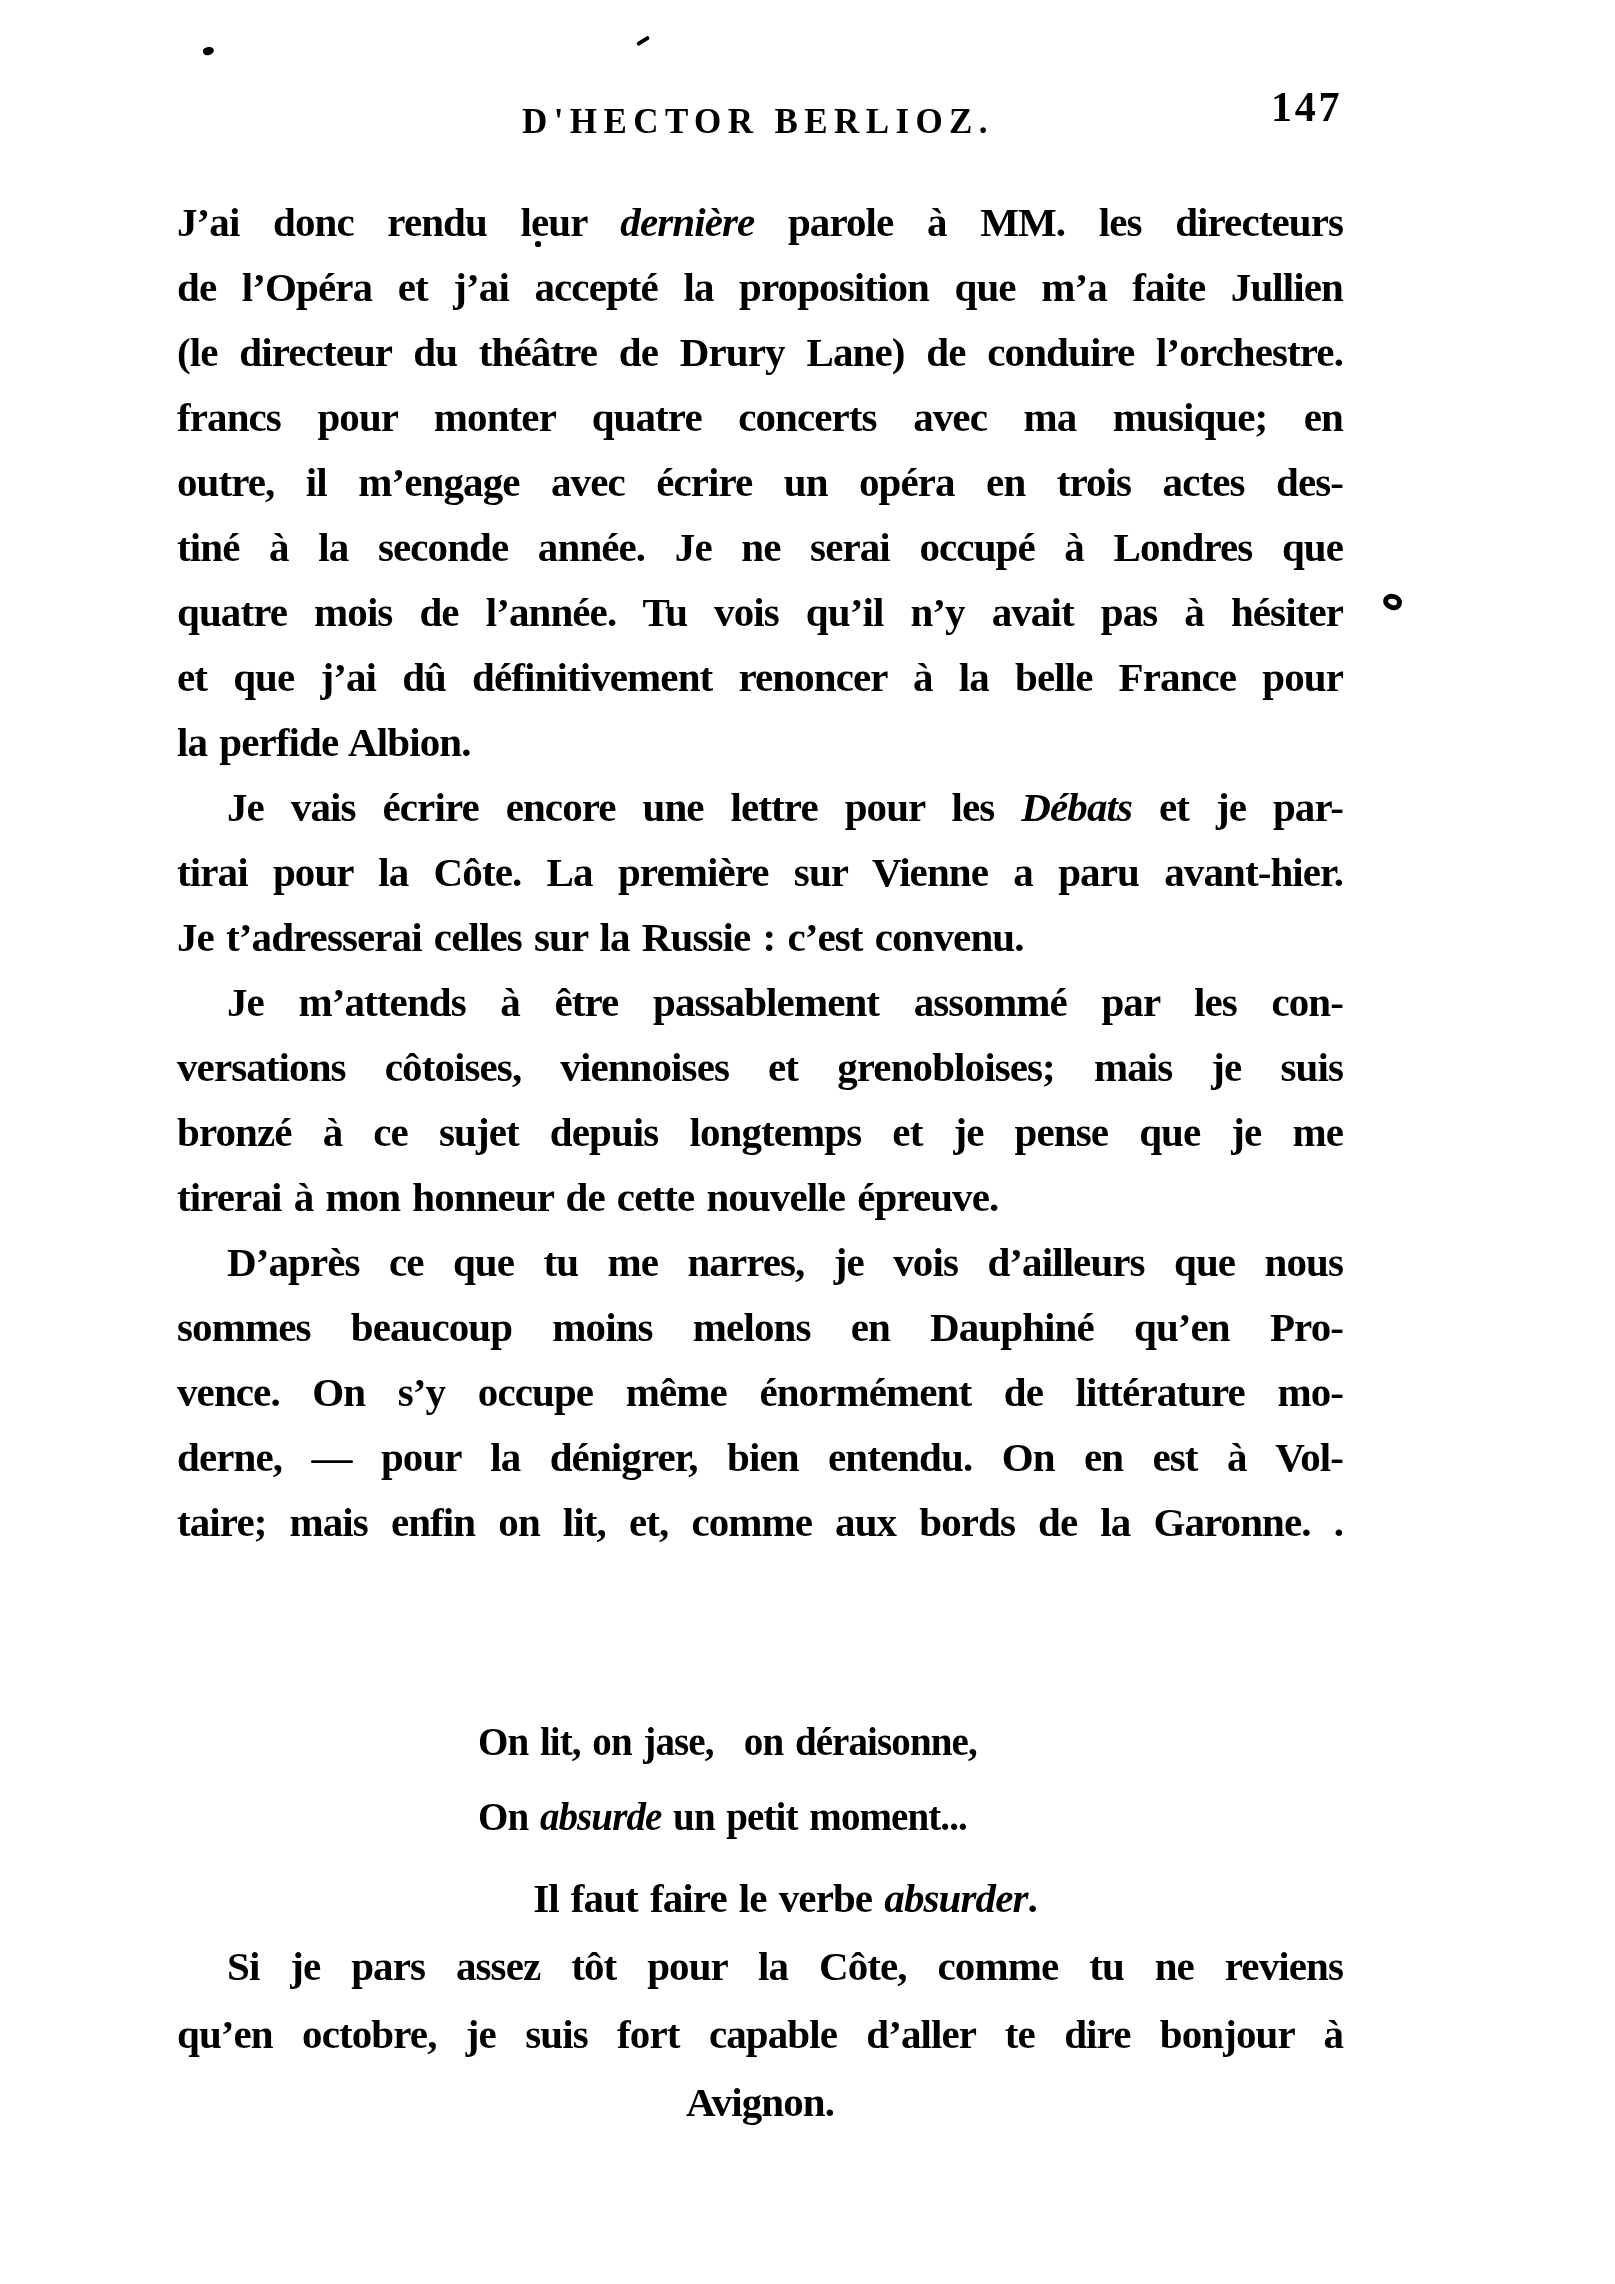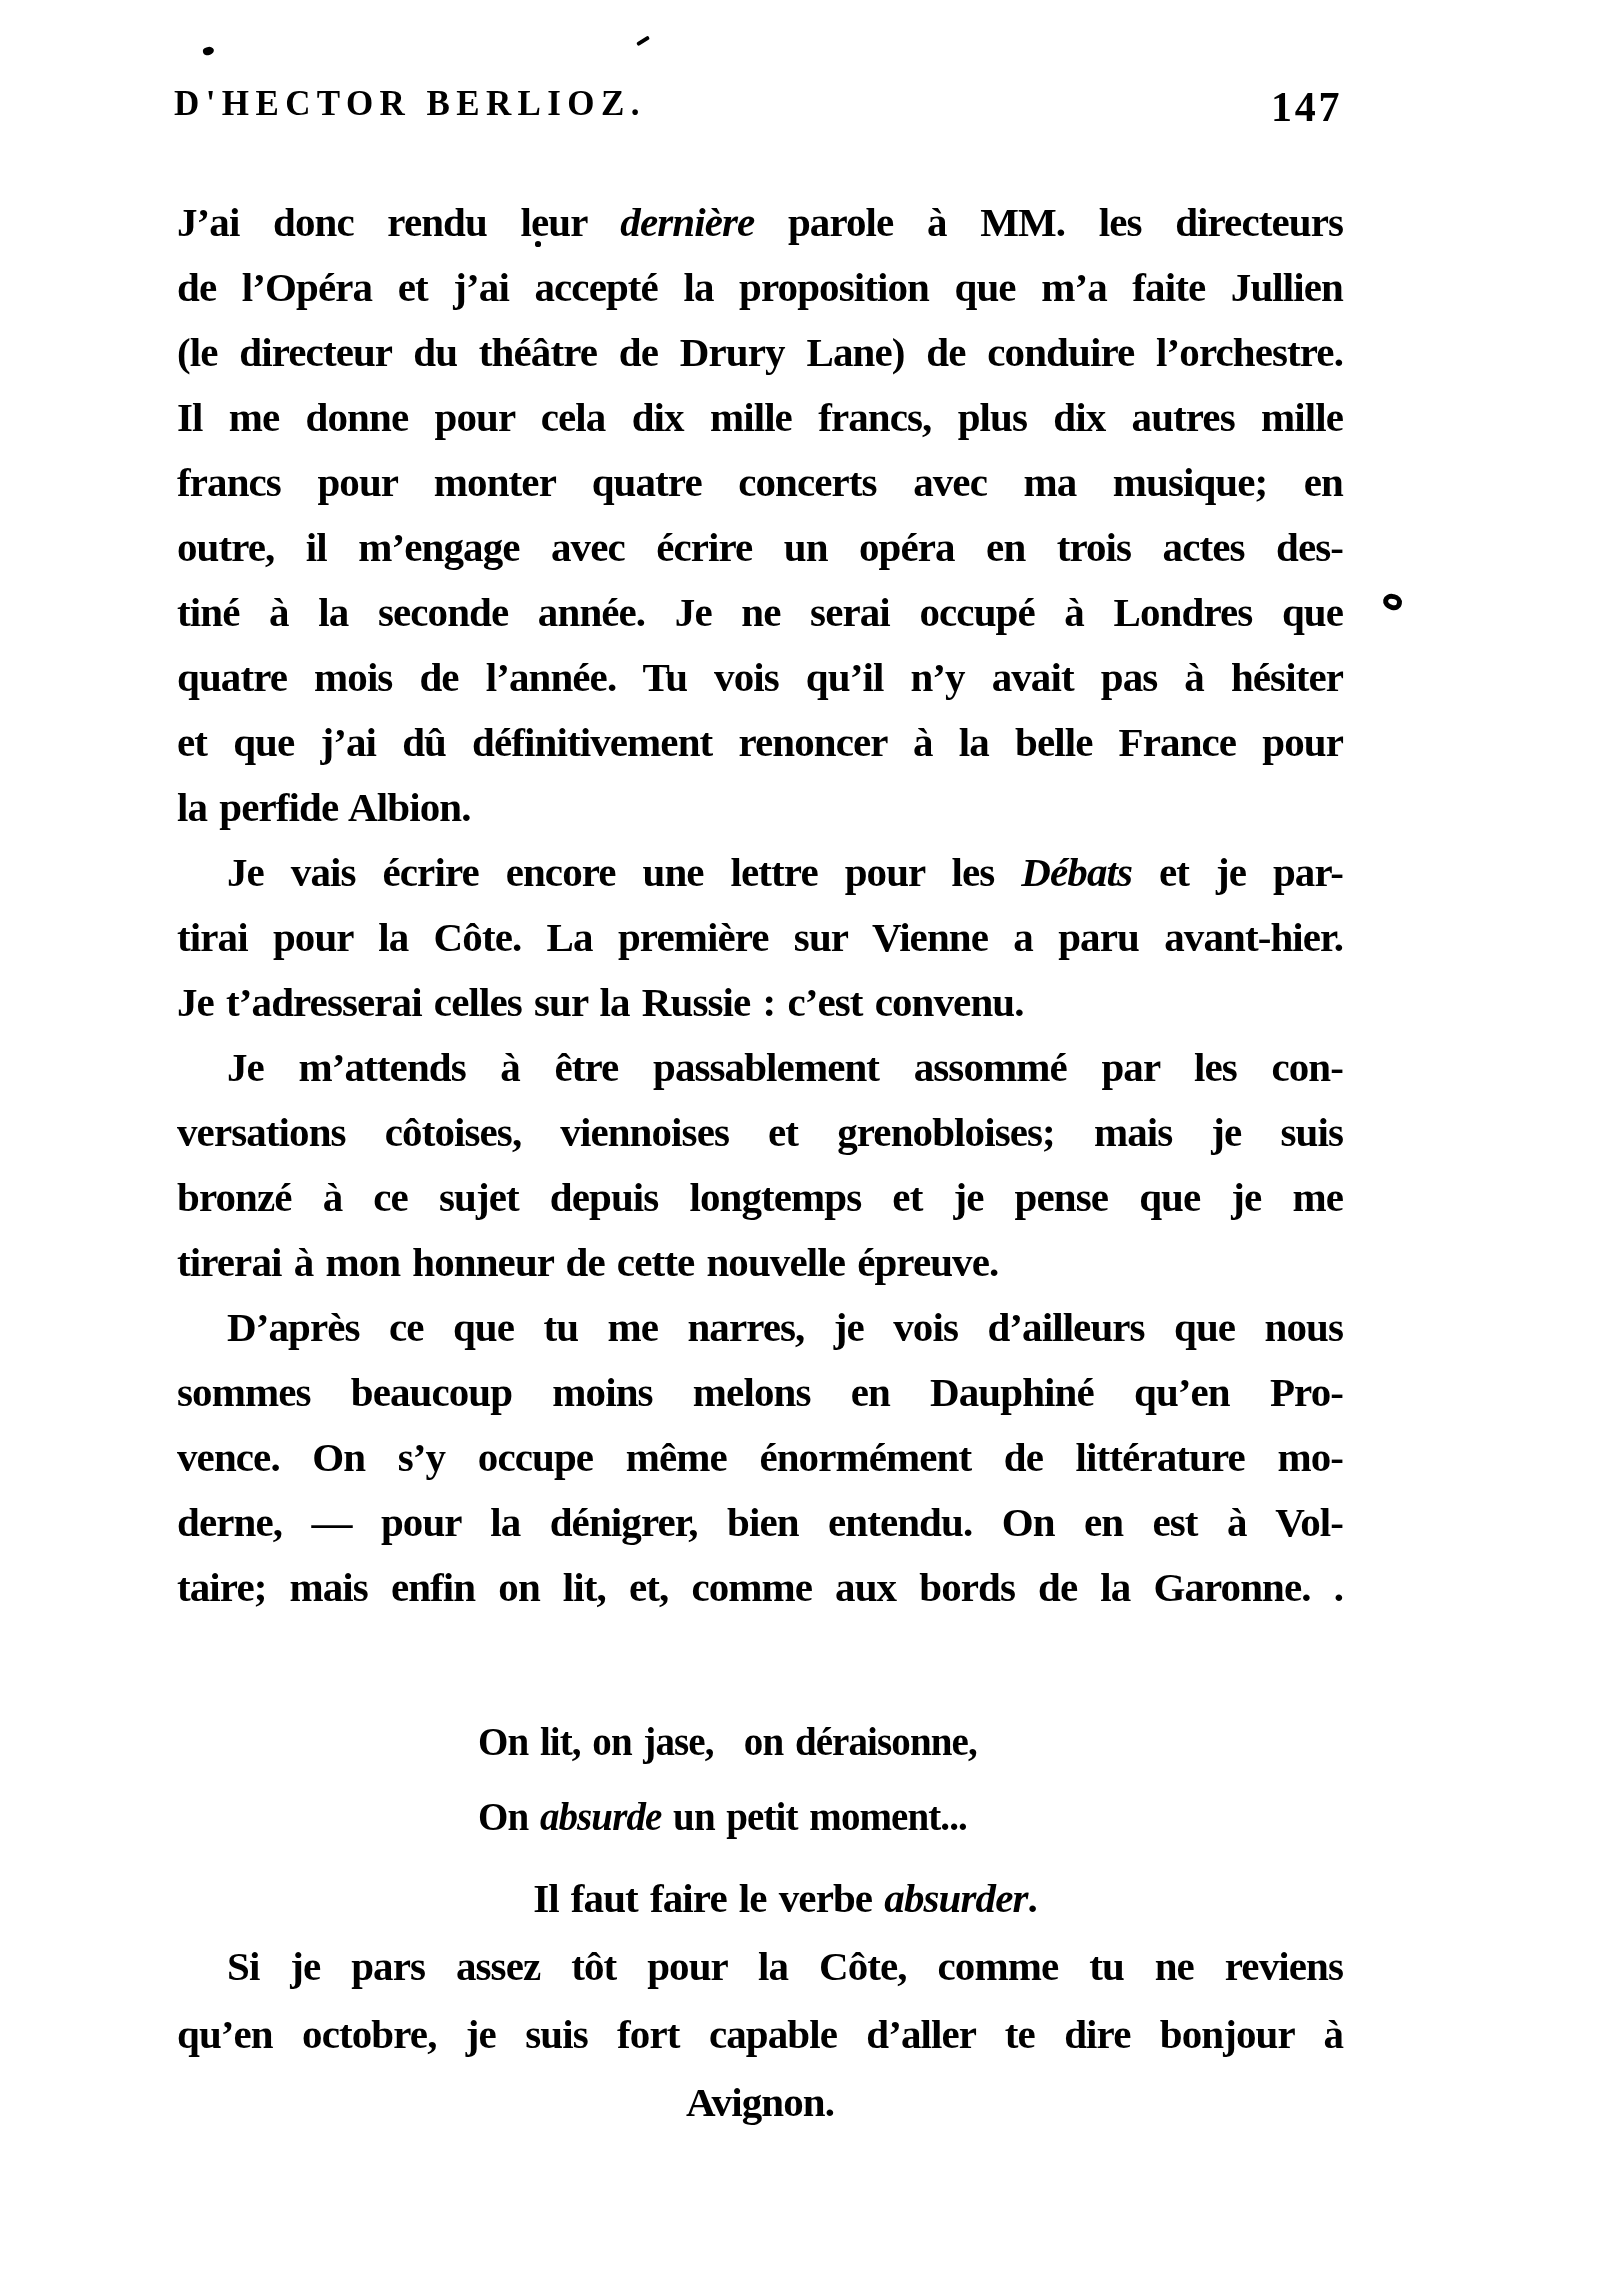--- a/index.html
+++ b/index.html
@@ -12,21 +12,22 @@
     background: var(--paper);
     color: var(--ink);
     position: relative;
     font-family: "Liberation Serif", serif;
     overflow: hidden;
   }
   .page { position: absolute; inset: 0; }
 
   .running-header {
     position: absolute;
-    left: 174px; top: 84px; width: 1168px;
+    left: 174px; top: 102px; width: 1168px;
+    text-align: center;
     font-size: 35px; font-weight: bold;
     letter-spacing: 6.4px;
     white-space: nowrap;
   }
   .page-number {
     position: absolute;
     left: 1271px; top: 83px;
     font-size: 42px; font-weight: bold;
     letter-spacing: 2.8px;
   }
@@ -93,21 +94,20 @@
 <div class="page">
 
   <div class="running-header">D'HECTOR BERLIOZ.</div>
 
   <div class="page-number">147</div>
 
   <div class="text-block letter-body">
       <div class="line justify"><span>J’ai donc rendu leur </span><i>dernière</i><span> parole à MM. les directeurs</span></div>
       <div class="line justify"><span>de l’Opéra et j’ai accepté la proposition que m’a faite Jullien</span></div>
       <div class="line justify"><span>(le directeur du théâtre de Drury Lane) de conduire l’orchestre.</span></div>
-      <div class="line justify"><span>Il me donne pour cela dix mille francs, plus dix autres mille</span></div>
       <div class="line justify"><span>francs pour monter quatre concerts avec ma musique; en</span></div>
       <div class="line justify"><span>outre, il m’engage avec écrire un opéra en trois actes des-</span></div>
       <div class="line justify"><span>tiné à la seconde année. Je ne serai occupé à Londres que</span></div>
       <div class="line justify"><span>quatre mois de l’année. Tu vois qu’il n’y avait pas à hésiter</span></div>
       <div class="line justify"><span>et que j’ai dû définitivement renoncer à la belle France pour</span></div>
       <div class="line"><span>la perfide Albion.</span></div>
       <div class="line justify indent"><span>Je vais écrire encore une lettre pour les </span><i>Débats</i><span> et je par-</span></div>
       <div class="line justify"><span>tirai pour la Côte. La première sur Vienne a paru avant-hier.</span></div>
       <div class="line"><span>Je t’adresserai celles sur la Russie : c’est convenu.</span></div>
       <div class="line justify indent"><span>Je m’attends à être passablement assommé par les con-</span></div>

